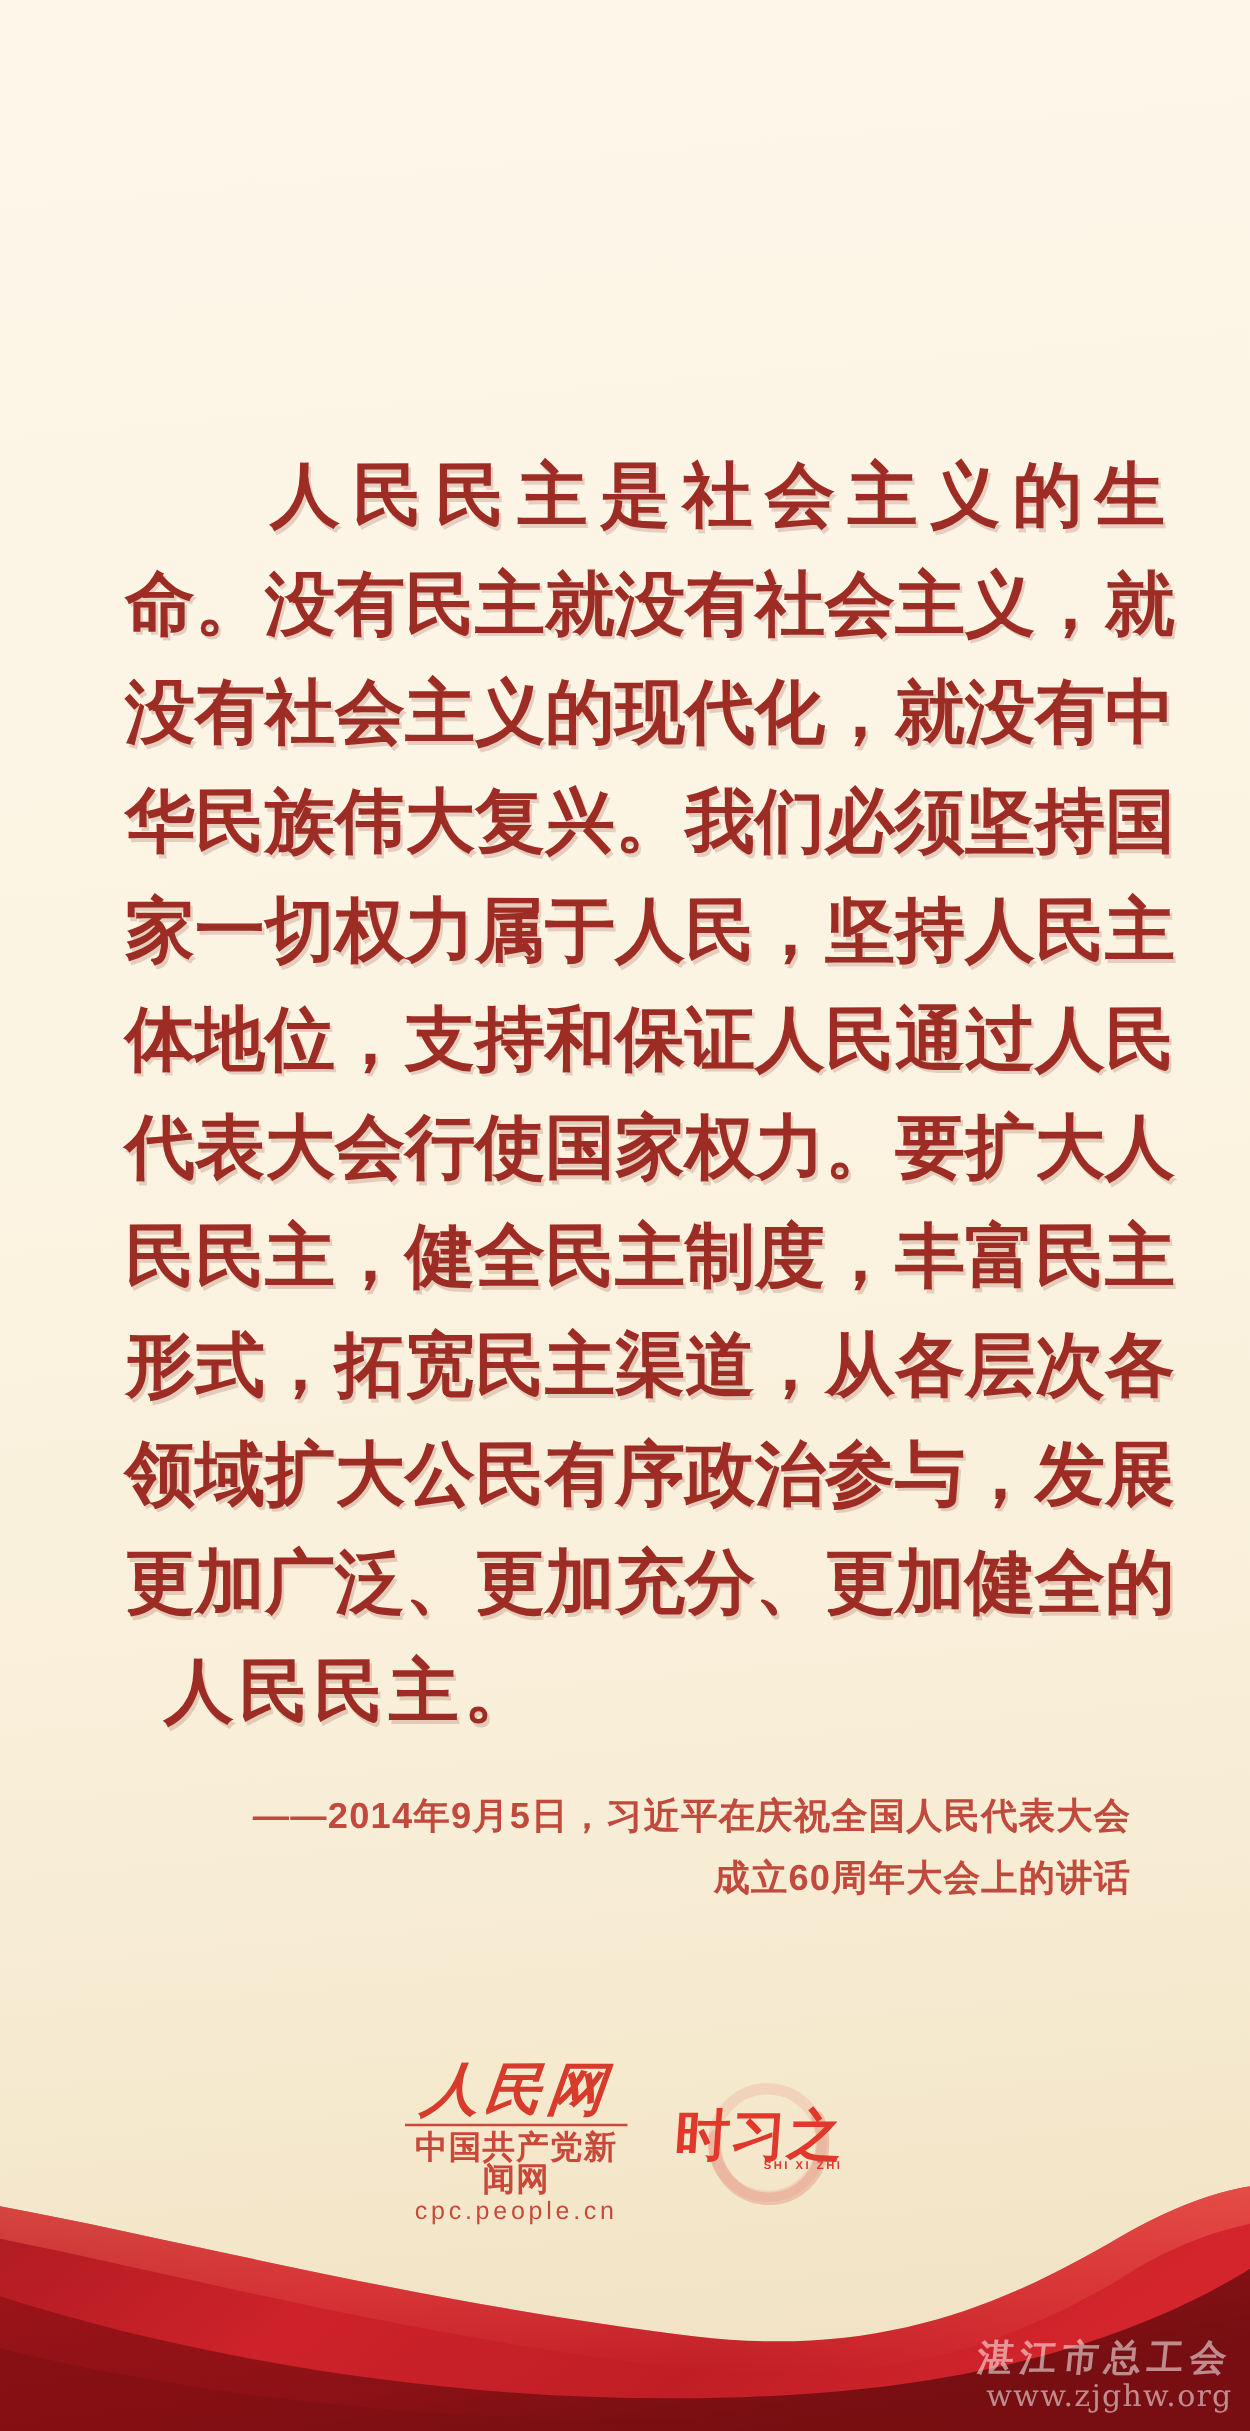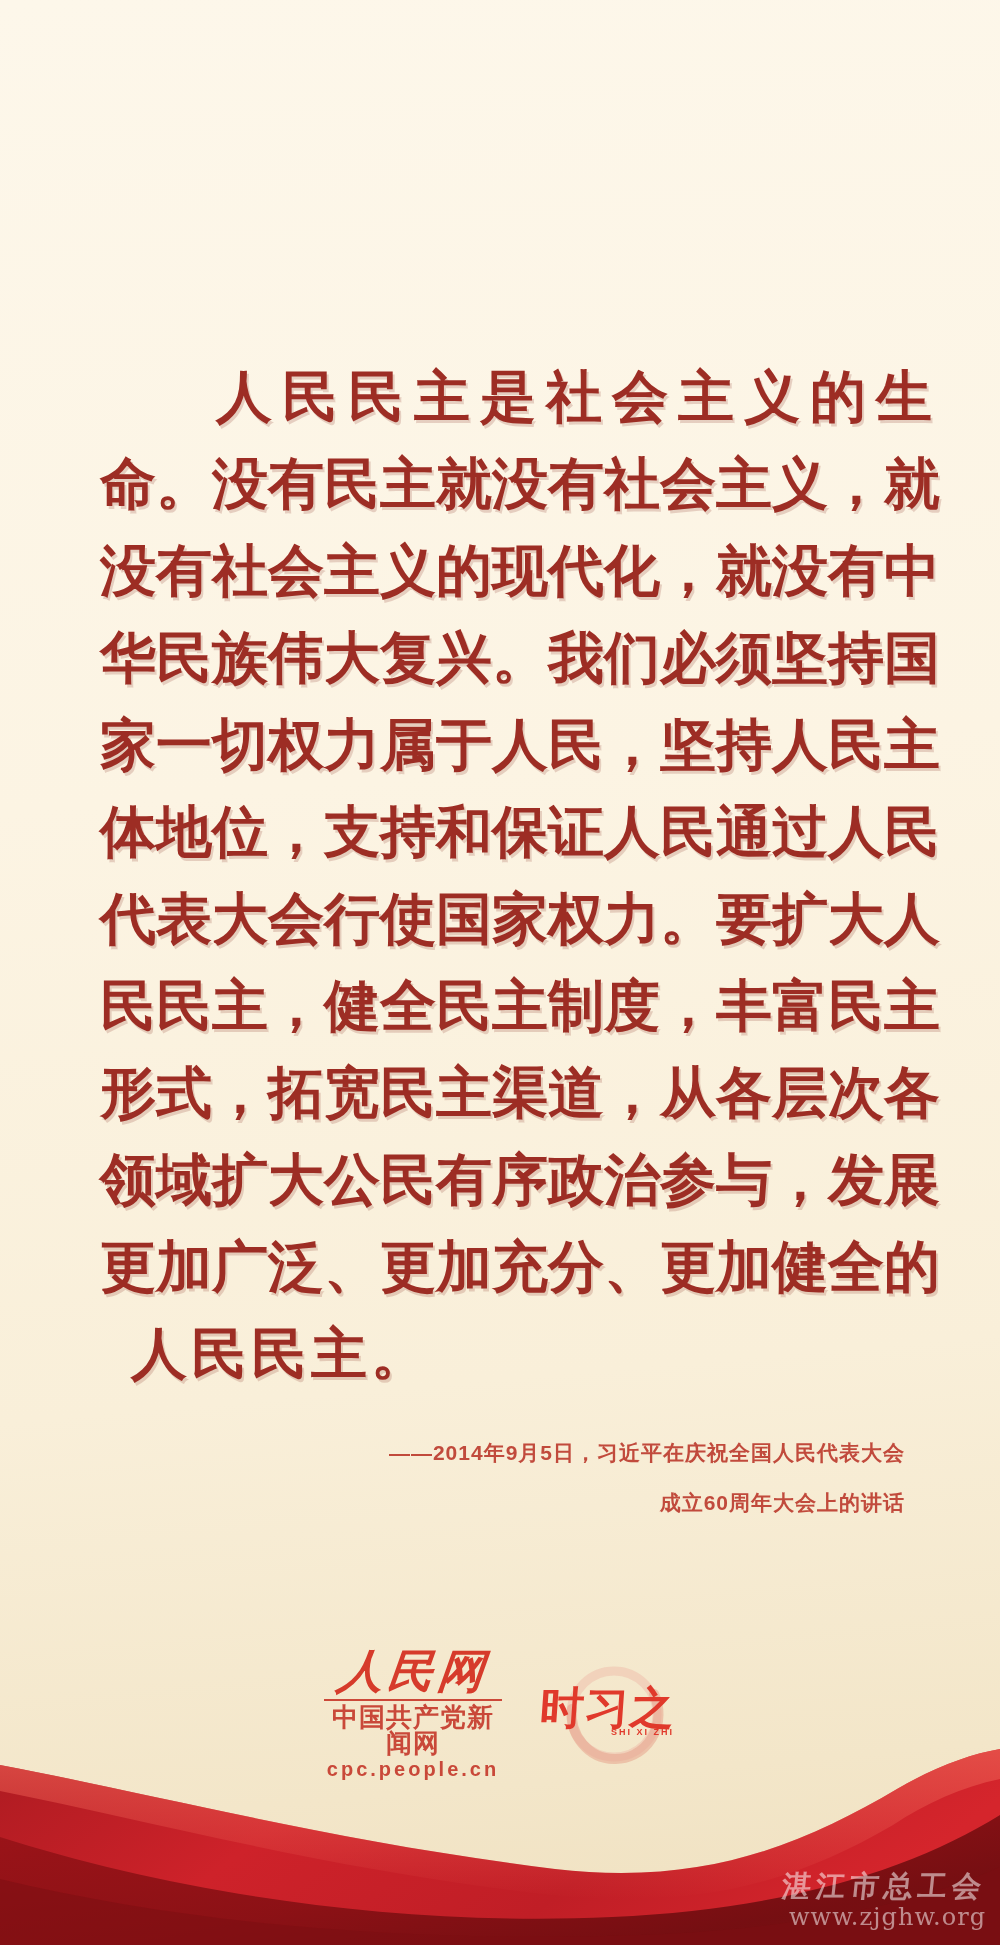--- a/index.html
+++ b/index.html
@@ -14,33 +14,33 @@
          font-weight:bold;}
   .qline{display:flex;justify-content:space-between;align-items:center;
          height:87px;font-size:56px;line-height:1;
          text-shadow:2px 3px 0 rgba(128,32,22,0.18);}
   .qline span{display:inline-block;}
   .qline.indent{padding-left:116px;}
   .qline.last{justify-content:flex-start;letter-spacing:4px;margin-left:31px;}
 
   
   .attribution{position:absolute;top:1428px;right:95px;text-align:right;
-         color:#c14a3c;font-size:21px;font-weight:bold;line-height:50px;
+         color:#c14a3c;font-size:29px;font-weight:bold;line-height:50px;
          letter-spacing:1px;}
 
   
   .logos{position:absolute;top:1645px;left:0;width:1000px;
          display:flex;justify-content:center;align-items:flex-start;gap:38px;}
   .people-logo{text-align:center;width:178px;}
   .pd-name{font-family:"DejaVu Serif","Liberation Serif",serif;
          font-style:italic;font-weight:bold;font-size:46px;line-height:52px;
          color:#d63b2b;letter-spacing:4px;transform:skewX(-6deg);}
   .pd-rule{border-top:2px solid #cc4839;margin:2px 0 3px 0;}
   .pd-sub{font-size:26px;font-weight:bold;color:#c94839;letter-spacing:1px;line-height:26px;}
-  .pd-domain{font-size:20px;font-weight:bold;color:#c94839;letter-spacing:3px;line-height:24px;margin-top:1px;}
+  .pd-domain{font-size:20px;font-weight:normal;color:#c94839;letter-spacing:3px;line-height:24px;margin-top:1px;}
   .sxz-logo{position:relative;width:136px;height:126px;margin-top:4px;}
   .sxz-ring{position:absolute;left:24px;top:10px;}
   .sxz-name{position:absolute;left:0;top:30px;font-size:44px;font-weight:900;
          color:#e0392b;transform:skewX(-4deg);letter-spacing:1px;
          font-family:"DejaVu Sans","Liberation Sans",sans-serif;}
   .sxz-latin{position:absolute;right:2px;top:78px;font-size:9px;font-weight:bold;
          color:#e0392b;letter-spacing:2px;}
 
   
   .ribbon{position:absolute;left:0;bottom:0;width:1000px;height:196px;display:block;}

